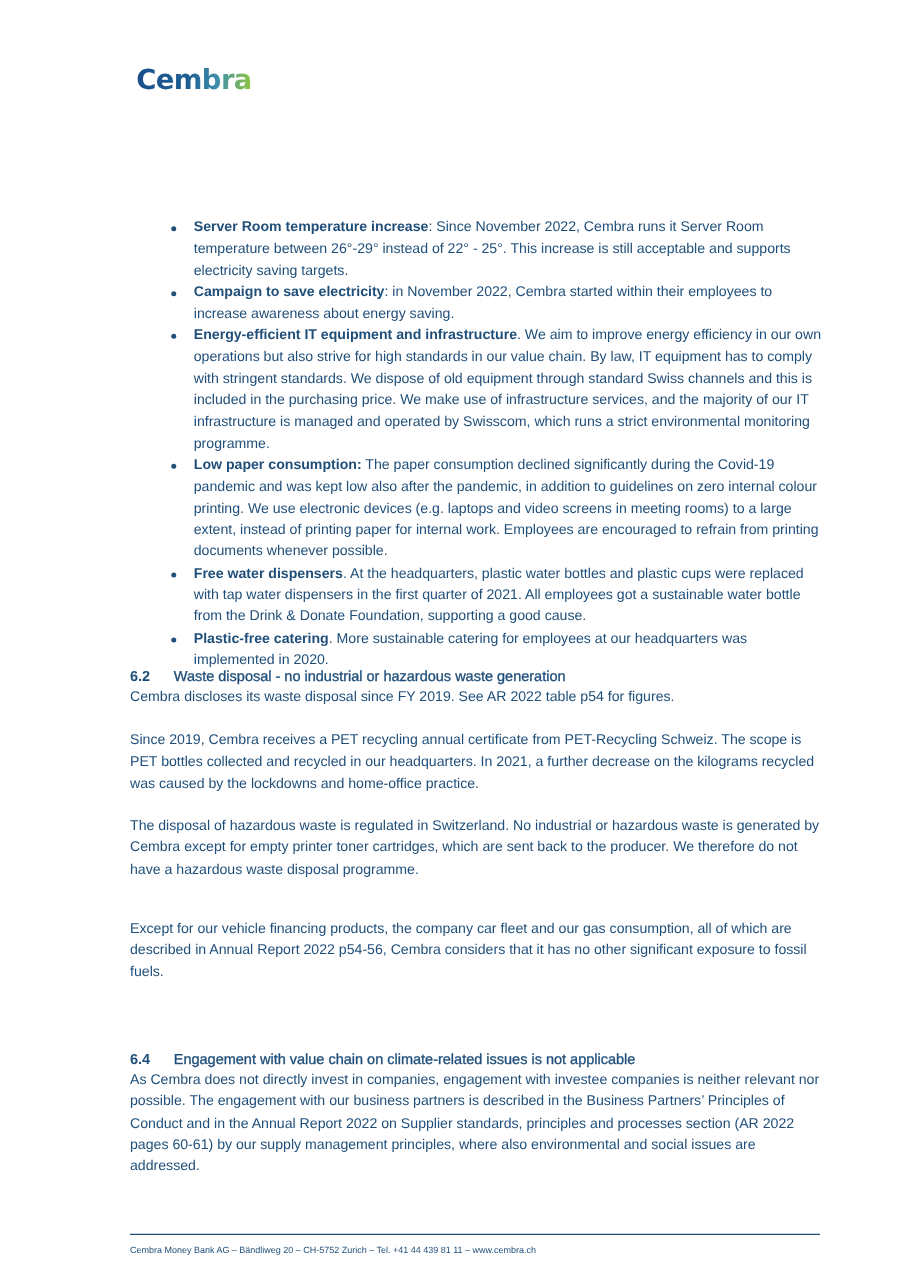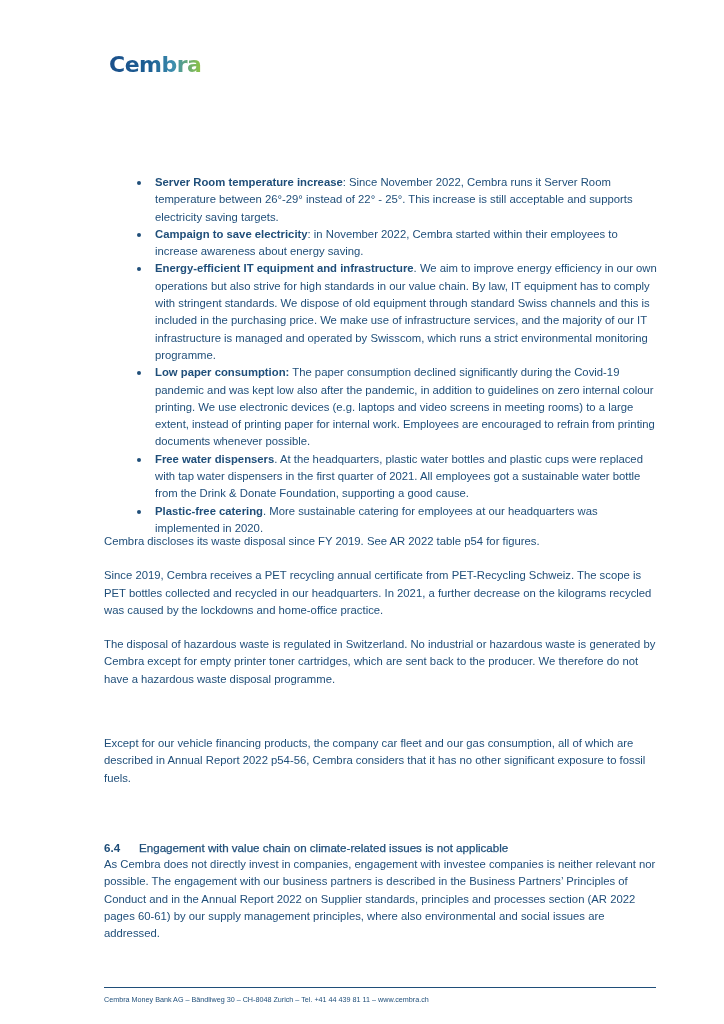--- a/index.html
+++ b/index.html
@@ -32,28 +32,29 @@
 <ul class="bullets body-text">
   <li><span class="dot"></span><b>Server Room temperature increase</b><span>: Since November 2022, Cembra runs it Server Room temperature between 26°-29° instead of 22° - 25°. This increase is still acceptable and supports electricity saving targets.</span></li>
   <li><span class="dot"></span><b>Campaign to save electricity</b><span>: in November 2022, Cembra started within their employees to increase awareness about energy saving.</span></li>
   <li><span class="dot"></span><b>Energy-efficient IT equipment and infrastructure</b><span>. We aim to improve energy efficiency in our own operations but also strive for high standards in our value chain. By law, IT equipment has to comply with stringent standards. We dispose of old equipment through standard Swiss channels and this is included in the purchasing price. We make use of infrastructure services, and the majority of our IT infrastructure is managed and operated by Swisscom, which runs a strict environmental monitoring programme.</span></li>
   <li><span class="dot"></span><b>Low paper consumption:</b><span> The paper consumption declined significantly during the Covid-19 pandemic and was kept low also after the pandemic, in addition to guidelines on zero internal colour printing. We use electronic devices (e.g. laptops and video screens in meeting rooms) to a large extent, instead of printing paper for internal work. Employees are encouraged to refrain from printing documents whenever possible.</span></li>
   <li><span class="dot"></span><b>Free water dispensers</b><span>. At the headquarters, plastic water bottles and plastic cups were replaced with tap water dispensers in the first quarter of 2021. All employees got a sustainable water bottle from the Drink &amp; Donate Foundation, supporting a good cause.</span></li>
   <li><span class="dot"></span><b>Plastic-free catering</b><span>. More sustainable catering for employees at our headquarters was implemented in 2020.</span></li>
 </ul>
 
 <div class="section body-text" style="top:533px;">
+  <div class="sec-head"><span class="num">6.2</span><span class="ttl">Waste disposal - no industrial or hazardous waste generation</span></div>
   <p class="para">Cembra discloses its waste disposal since FY 2019. See AR 2022 table p54 for figures.</p>
   <p class="para">Since 2019, Cembra receives a PET recycling annual certificate from PET-Recycling Schweiz. The scope is PET bottles collected and recycled in our headquarters. In 2021, a further decrease on the kilograms recycled was caused by the lockdowns and home-office practice.</p>
   <p class="para">The disposal of hazardous waste is regulated in Switzerland. No industrial or hazardous waste is generated by Cembra except for empty printer toner cartridges, which are sent back to the producer. We therefore do not have a hazardous waste disposal programme.</p>
 </div>
 
 <div class="section body-text" style="top:735px;">
   <p class="para">Except for our vehicle financing products, the company car fleet and our gas consumption, all of which are described in Annual Report 2022 p54-56, Cembra considers that it has no other significant exposure to fossil fuels.</p>
 </div>
 
 <div class="section body-text" style="top:839px;">
   <div class="sec-head"><span class="num">6.4</span><span class="ttl">Engagement with value chain on climate-related issues is not applicable</span></div>
   <p class="para">As Cembra does not directly invest in companies, engagement with investee companies is neither relevant nor possible. The engagement with our business partners is described in the Business Partners’ Principles of Conduct and in the Annual Report 2022 on Supplier standards, principles and processes section (AR 2022 pages 60-61) by our supply management principles, where also environmental and social issues are addressed.</p>
 </div>
 
 <div class="footer-rule"></div>
-<div class="footer">Cembra Money Bank AG – Bändliweg 30 – CH-8048 Zurich – Tel. +41 44 439 81 11 – www.cembra.ch</div>
+<div class="footer">Cembra Money Bank AG – Bändliweg 20 – CH-5752 Zurich – Tel. +41 44 439 81 11 – www.cembra.ch</div>
 
 </body></html>

